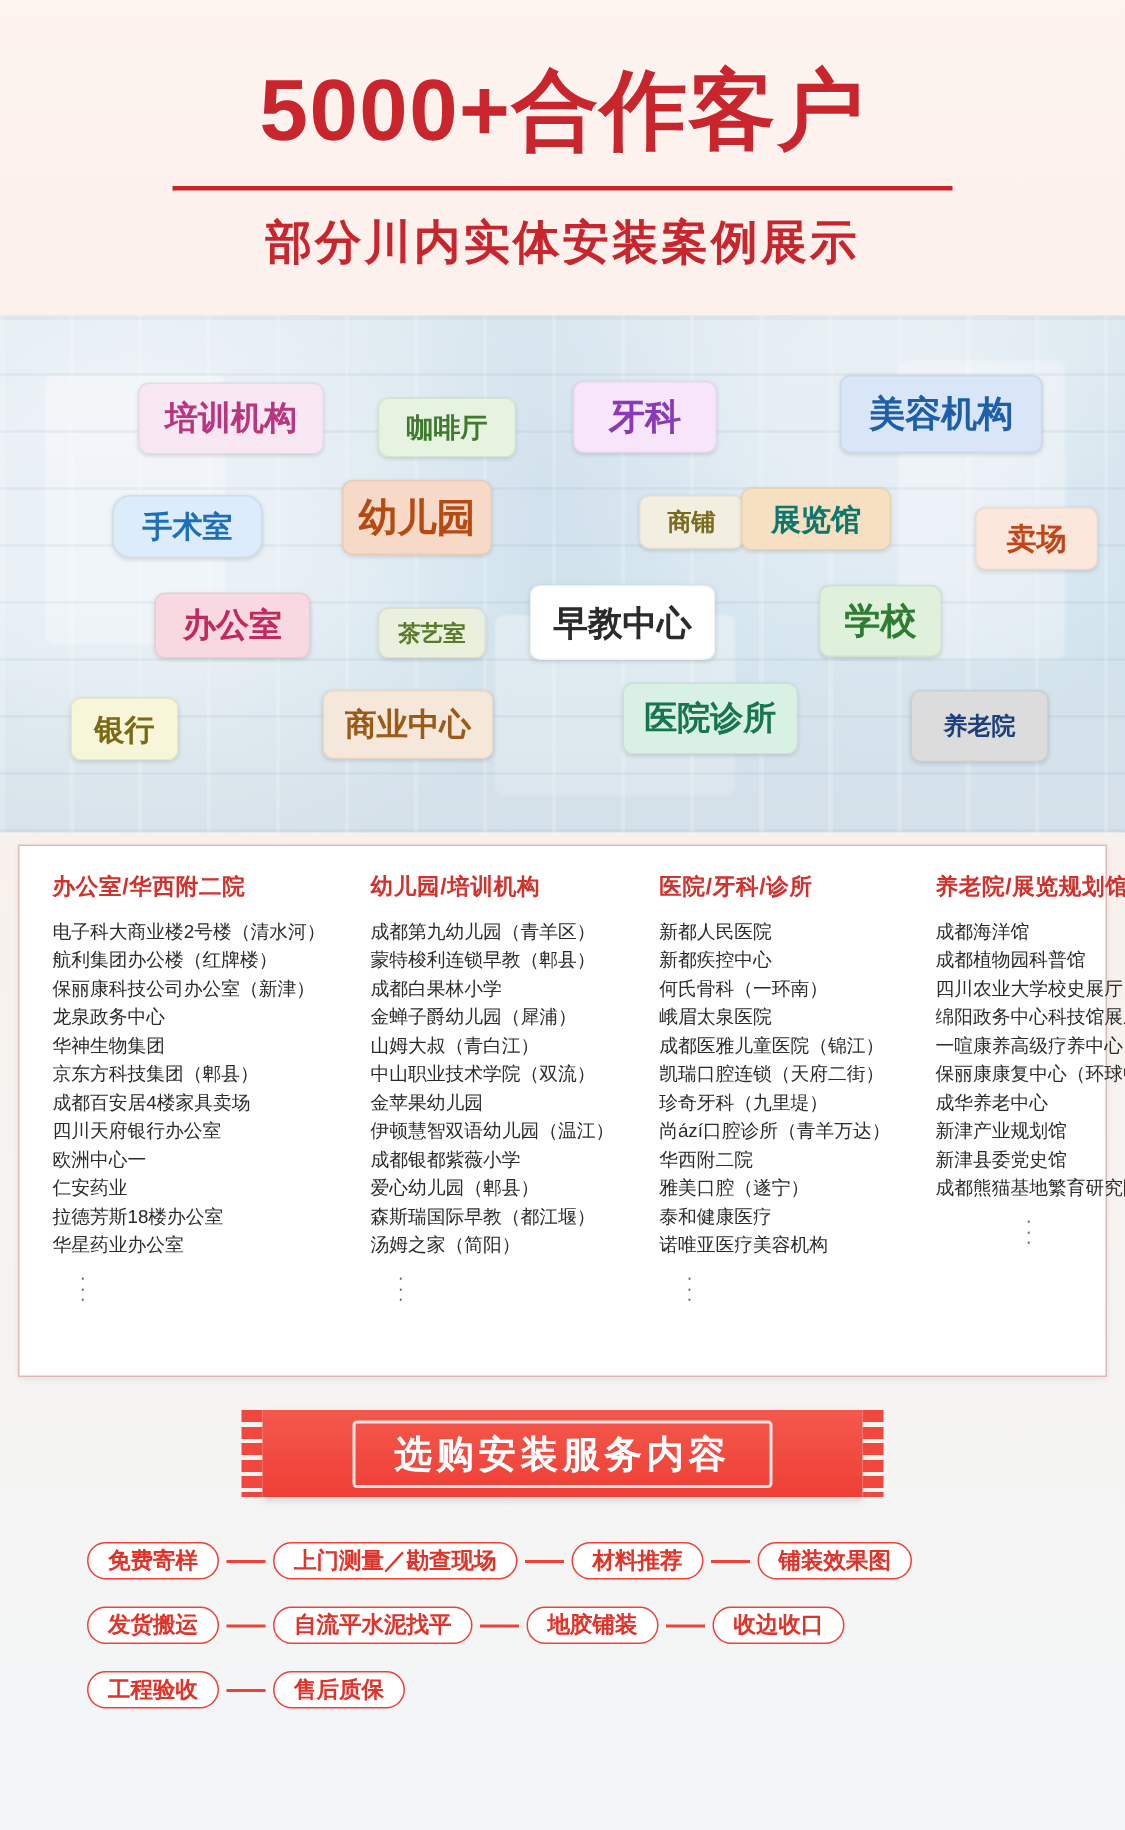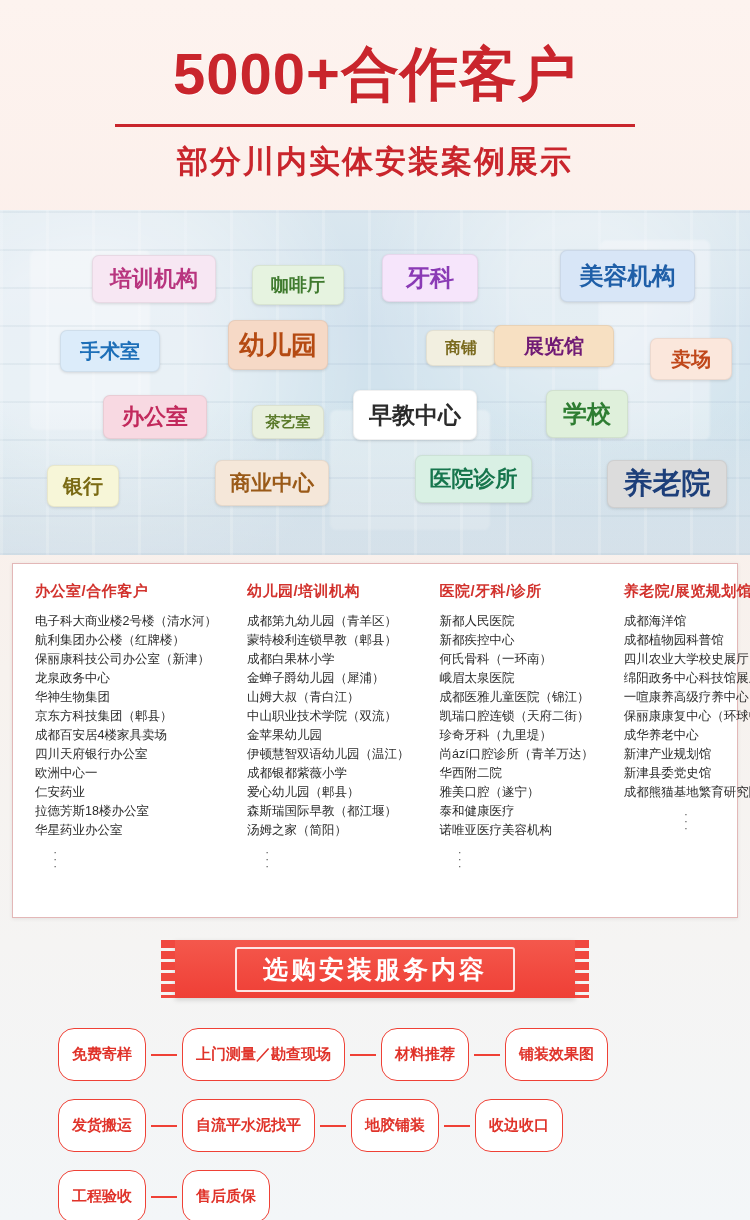--- a/index.html
+++ b/index.html
@@ -174,21 +174,21 @@
     align-items: center;
     margin-bottom: 18px;
     flex-wrap: nowrap;
   }
   .chip {
     border: 1px solid #ef4136;
     border-radius: 16px;
     color: #e0332a;
     font-size: 15px;
     font-weight: bold;
-    padding: 16px 13px;
+    padding: 2px 13px;
     background: #fff;
     white-space: nowrap;
   }
   .connector {
     width: 26px; height: 2px;
     background: #ef4136;
     margin: 0 5px;
     flex: 0 0 auto;
   }
 </style>
@@ -207,38 +207,38 @@
     <div class="title-main">5000+合作客户</div>
     <div class="title-rule"></div>
     <div class="title-sub">部分川内实体安装案例展示</div>
   </div>
 
   <div class="tagcloud" id="tagcloud">
       <div class="tag" style="left: 92px; top: 15px; width: 124px; height: 48px; background: rgb(247, 231, 243); color: rgb(184, 53, 127); font-size: 22px;">培训机构</div>
       <div class="tag" style="left: 252px; top: 25px; width: 92px; height: 40px; background: rgb(230, 243, 224); color: rgb(63, 122, 46); font-size: 18px;">咖啡厅</div>
       <div class="tag" style="left: 382px; top: 14px; width: 96px; height: 48px; background: rgb(246, 229, 251); color: rgb(138, 58, 181); font-size: 24px;">牙科</div>
       <div class="tag" style="left: 560px; top: 10px; width: 135px; height: 52px; background: rgb(216, 230, 247); color: rgb(31, 95, 168); font-size: 24px;">美容机构</div>
-      <div class="tag" style="left: 60px; top: 90px; width: 100px; height: 42px; background: rgb(220, 236, 250); color: rgb(29, 111, 184); font-size: 20px;">手术室</div>
+      <div class="tag" style="left: 75px; top: 90px; width: 100px; height: 42px; background: rgb(220, 236, 250); color: rgb(29, 111, 184); font-size: 20px; border-radius: 12px;">手术室</div>
       <div class="tag" style="left: 228px; top: 80px; width: 100px; height: 50px; background: rgb(246, 217, 198); color: rgb(181, 74, 18); font-size: 26px;">幼儿园</div>
       <div class="tag" style="left: 390px; top: 90px; width: 70px; height: 36px; background: rgb(242, 239, 224); color: rgb(122, 106, 30); font-size: 16px; margin-left: 36px;">商铺</div>
-      <div class="tag" style="left: 494px; top: 85px; width: 120px; height: 42px; background: rgb(247, 224, 194); color: #701a75; font-size: 20px;">展览馆</div>
+      <div class="tag" style="left: 494px; top: 85px; width: 100px; height: 42px; background: rgb(247, 224, 194); color: #0f766e; font-size: 20px;">展览馆</div>
       <div class="tag" style="left: 650px; top: 98px; width: 82px; height: 42px; background: rgb(251, 231, 220); color: rgb(192, 71, 26); font-size: 20px;">卖场</div>
       <div class="tag" style="left: 103px; top: 155px; width: 104px; height: 44px; background: rgb(248, 217, 226); color: rgb(194, 41, 92); font-size: 22px;">办公室</div>
       <div class="tag" style="left: 252px; top: 165px; width: 72px; height: 34px; background: rgb(233, 240, 222); color: rgb(90, 122, 42); font-size: 15px;">茶艺室</div>
       <div class="tag" style="left: 353px; top: 150px; width: 124px; height: 50px; background: rgb(255, 255, 255); color: rgb(43, 43, 43); font-size: 23px;">早教中心</div>
       <div class="tag" style="left: 546px; top: 150px; width: 82px; height: 48px; background: rgb(223, 240, 219); color: rgb(46, 125, 50); font-size: 24px;">学校</div>
       <div class="tag" style="left: 47px; top: 225px; width: 72px; height: 42px; background: rgb(247, 246, 216); color: rgb(122, 106, 19); font-size: 20px;">银行</div>
       <div class="tag" style="left: 215px; top: 220px; width: 114px; height: 46px; background: rgb(245, 231, 217); color: rgb(154, 90, 24); font-size: 21px;">商业中心</div>
       <div class="tag" style="left: 415px; top: 215px; width: 117px; height: 48px; background: rgb(217, 240, 228); color: rgb(23, 118, 77); font-size: 22px;">医院诊所</div>
-      <div class="tag" style="left: 607px; top: 220px; width: 120px; height: 48px; background: rgb(220, 220, 220); color: rgb(29, 63, 122); font-size: 29px;">养老院</div>
+      <div class="tag" style="left: 607px; top: 220px; width: 92px; height: 48px; background: rgb(220, 220, 220); color: rgb(29, 63, 122); font-size: 16px;">养老院</div>
     </div>
 
   <div class="case-panel" id="casepanel">
       <div class="case-col">
-        <div class="case-col-head">办公室/合作客户</div>
+        <div class="case-col-head">办公室/华西附二院</div>
         <div class="case-item">电子科大商业楼2号楼（清水河）</div>
         <div class="case-item">航利集团办公楼（红牌楼）</div>
         <div class="case-item">保丽康科技公司办公室（新津）</div>
         <div class="case-item">龙泉政务中心</div>
         <div class="case-item">华神生物集团</div>
         <div class="case-item">京东方科技集团（郫县）</div>
         <div class="case-item">成都百安居4楼家具卖场</div>
         <div class="case-item">四川天府银行办公室</div>
         <div class="case-item">欧洲中心一</div>
         <div class="case-item">仁安药业</div>

